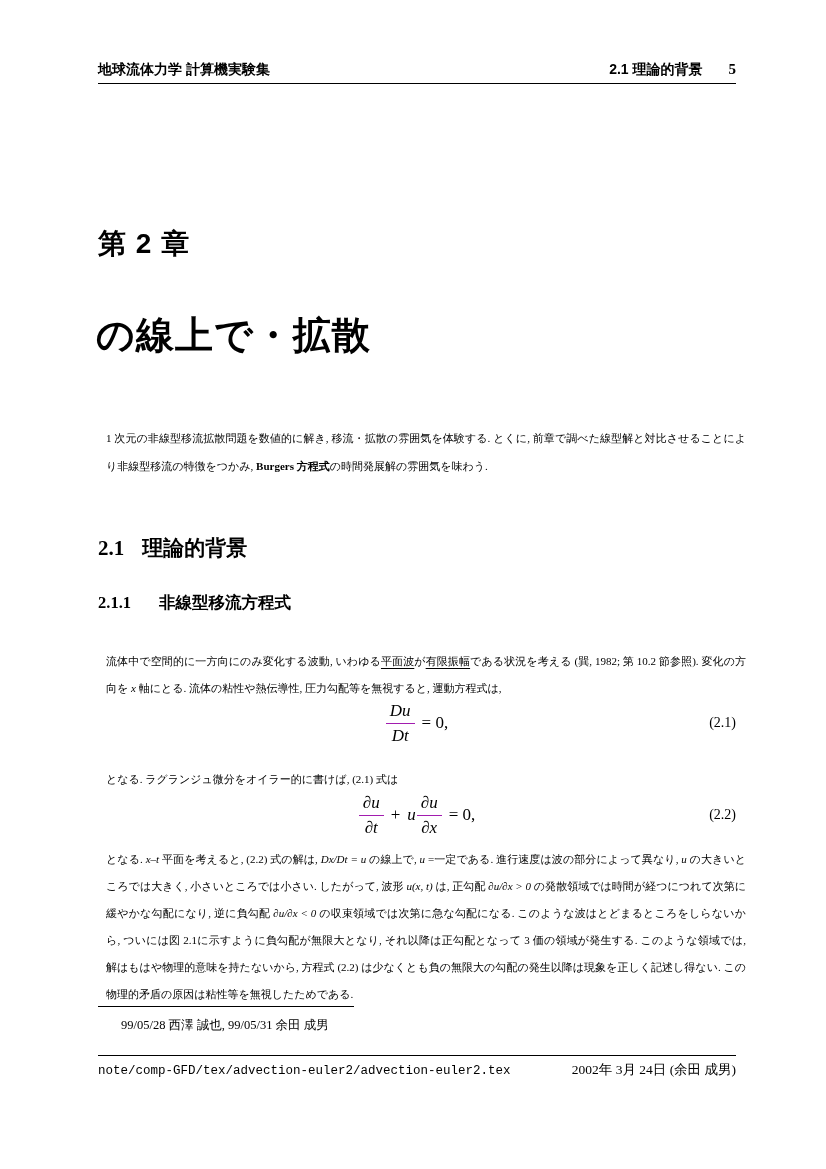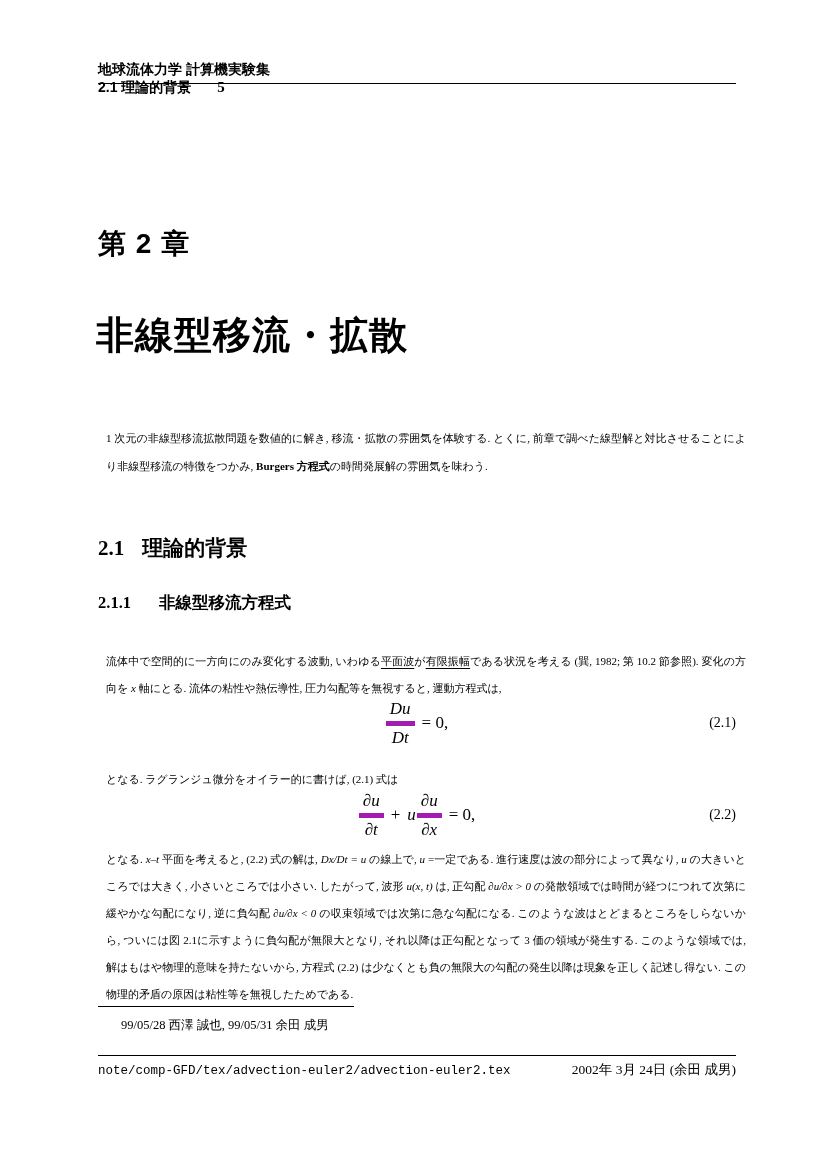--- a/index.html
+++ b/index.html
@@ -9,21 +9,21 @@
     background:#ffffff;
     color:#000;
     font-family:"Liberation Serif","DejaVu Serif",serif;
     overflow:hidden;
   }
   
   .hdr {
     position:absolute; top:61px; left:98px; width:638px;
     display:flex; justify-content:space-between; align-items:baseline;
     font-family:"Liberation Sans","DejaVu Sans",sans-serif;
-    font-weight:700; font-size:14px;flex-direction:column;
+    font-weight:700; font-size:14px;
   }
   .hdr-right { display:flex; align-items:baseline; }
   .hdr-page {
     margin-left:26px;
     font-family:"Liberation Serif","DejaVu Serif",serif;
     font-weight:700; font-size:15px;
   }
   .hdr-rule {
     position:absolute; top:83px; left:98px; width:638px;
     border-top:1px solid #000; height:0;
@@ -63,21 +63,21 @@
   
   .equation {
     position:absolute; left:98px; width:638px;
     display:flex; align-items:center; justify-content:center;
     font-size:17px;
   }
   .eq-1 { top:699px; height:48px; }
   .eq-2 { top:789px; height:52px; }
   .eq-body { display:inline-flex; align-items:center; }
   .frac { display:inline-block; text-align:center; vertical-align:middle; }
-  .frac .fnum { display:block; padding:0 4px 2px; border-bottom:5px solid #a21caf; line-height:1.15;font-style:italic; }
+  .frac .fnum { display:block; padding:0 4px 2px; border-bottom:1px solid #a21caf; line-height:1.15;font-style:italic; }
   .frac .fden { display:block; padding:2px 4px 0; line-height:1.15;text-align:center; }
   .mi { font-style:italic; }
   .eq-op { margin:0 7px; }
   .eq-coeff { font-style:italic; margin-right:1px; }
   .eq-rhs { margin-left:7px; }
   .eq-num {
     position:absolute; right:0; top:50%; transform:translateY(-50%);
     font-size:14px;
   }
   
@@ -109,21 +109,21 @@
   <div class="hdr">
     <span>地球流体力学 計算機実験集</span>
     <span class="hdr-right">
       <span>2.1  理論的背景</span>
       <span class="hdr-page">5</span>
     </span>
   </div>
   <div class="hdr-rule"></div>
 
   <div class="chap-label">第 2 章</div>
-  <h1 class="chap-title">非線型移流・拡散</h1>
+  <h1 class="chap-title">の線上で・拡散</h1>
 
   <p class="para para-intro"><span>1 次元の非線型移流拡散問題を数値的に解き, 移流・拡散の雰囲気を体験する. とくに, 前章で調べた線型解と対比させることにより非線型移流の特徴をつかみ, </span><span class="seg-b">Burgers 方程式</span><span>の時間発展解の雰囲気を味わう.</span></p>
 
   <h2 class="sec-h sec-1">
     <span class="sec-num">2.1</span><span>理論的背景</span>
   </h2>
   <h3 class="sec-h sec-2">
     <span class="sec-num">2.1.1</span><span>非線型移流方程式</span>
   </h3>
 

